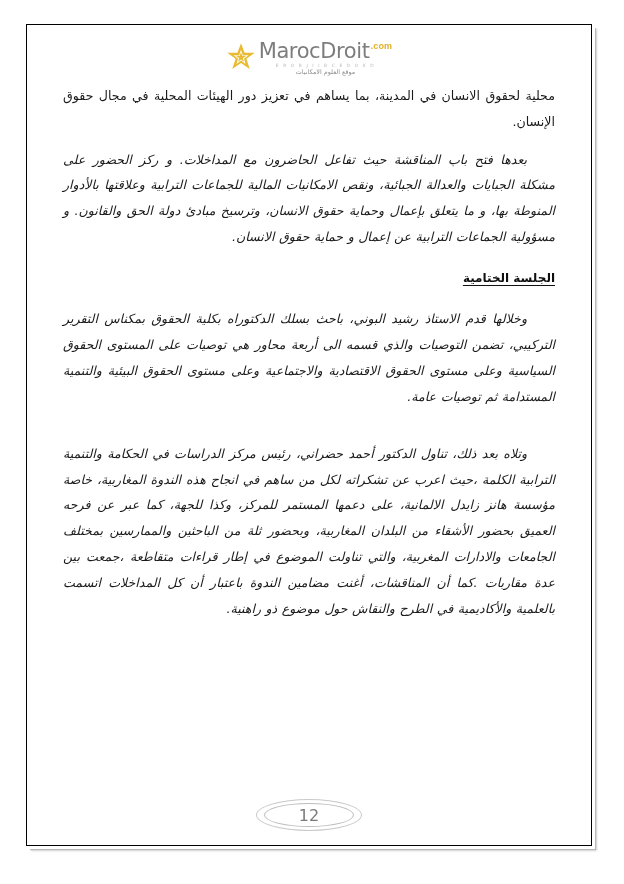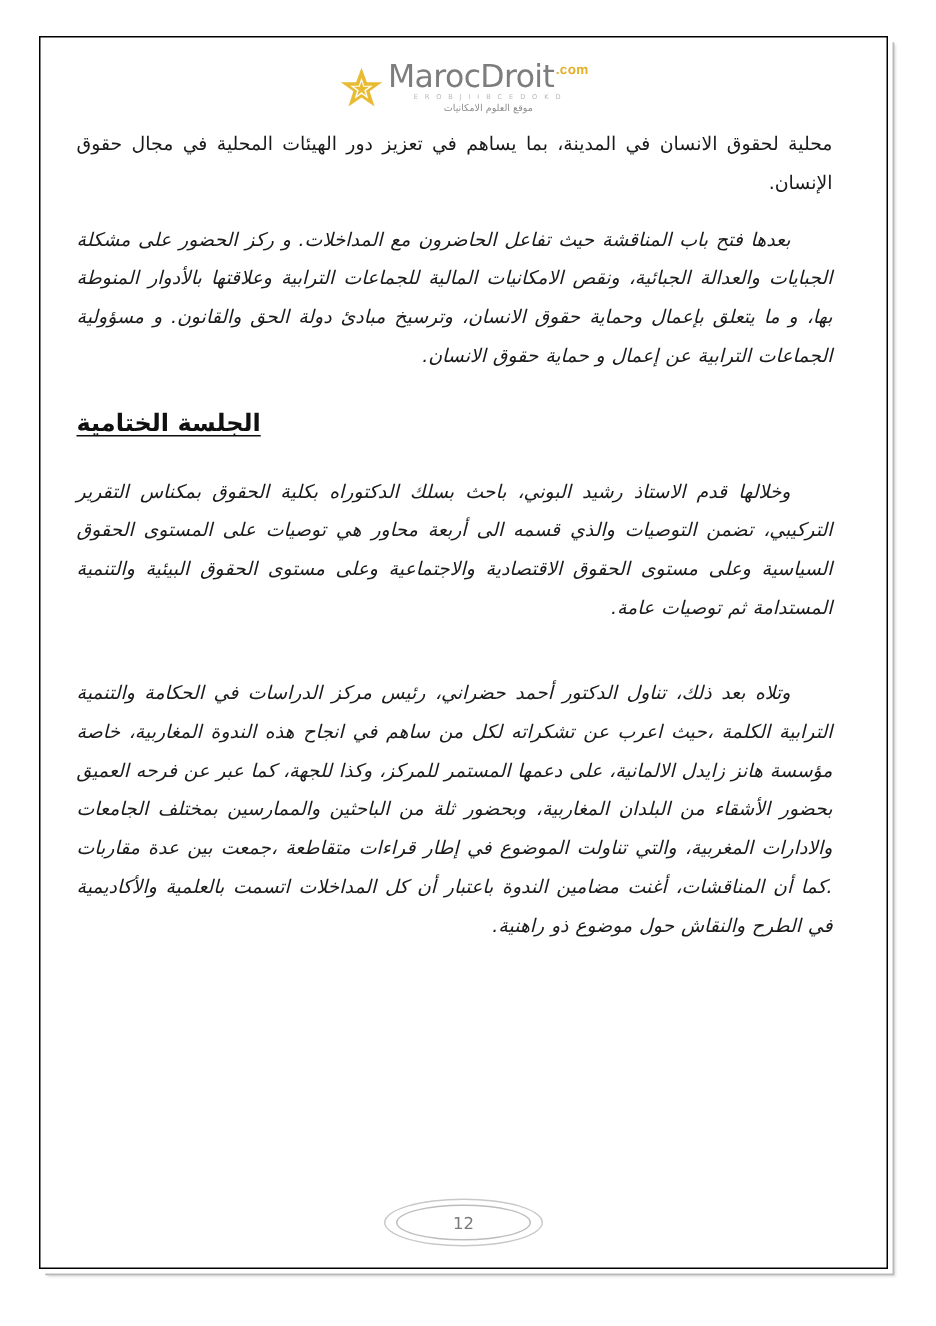--- a/index.html
+++ b/index.html
@@ -41,21 +41,20 @@
     position: absolute;
     left: 0;
     right: 0;
     top: 16px;
     display: flex;
     justify-content: center;
     align-items: center;
   }
   .logo-wrap {
     display: flex;
-    align-items: center;
     direction: ltr;
     gap: 3px;
   }
   .logo-star {
     width: 30px;
     height: 30px;
     flex: 0 0 auto;
     position: relative;
     top: 1px;
   }
@@ -101,21 +100,21 @@
     color: #8d8d8d;
     letter-spacing: 0.3px;
     margin-top: 1px;
     align-self: center;
     white-space: nowrap;
   }
 
   
   .doc-body {
     position: absolute;
-    left: 24px;
+    left: 36px;
     right: 36px;
     top: 58px;
     direction: rtl;
     text-align: justify;
     text-align-last: auto;
     font-family: "DejaVu Sans", "Liberation Sans", sans-serif;
     font-size: 12.6px;
     color: #1a1a1a;
     line-height: 2.05;
   }
@@ -127,22 +126,22 @@
   .para.indent {
     text-indent: 28px;
     font-style: italic;
   }
   .para-gap-sm { margin-bottom: 12px; }
   .para-gap-md { margin-bottom: 22px; margin-top: 28px; }
   .para-gap-lg { margin-bottom: 31px; }
 
   .section-heading {
     margin: 16px 0 16px 0;
-    text-align: left;
-    font-size: 16px;
+    text-align: right;
+    font-size: 12px;
     font-weight: 700;
     color: #101010;
   }
   .section-heading span {
     text-decoration: underline;
     text-underline-offset: 3px;
     text-decoration-thickness: 1.2px;
   }
 
   
@@ -168,21 +167,21 @@
     width: 88px;
     height: 22px;
     border: 1px solid #bdbdbd;
     border-radius: 50%;
     display: flex;
     align-items: center;
     justify-content: center;
   }
   .page-num {
     font-family: "DejaVu Sans", "Liberation Sans", sans-serif;
-    font-size: 11px;
+    font-size: 16px;
     color: #7b7b7b;
     direction: ltr;
     text-align: right;
   }
 </style>
 </head>
 <body>
 
 <div class="page-sheet">
   <div class="page-inner">

